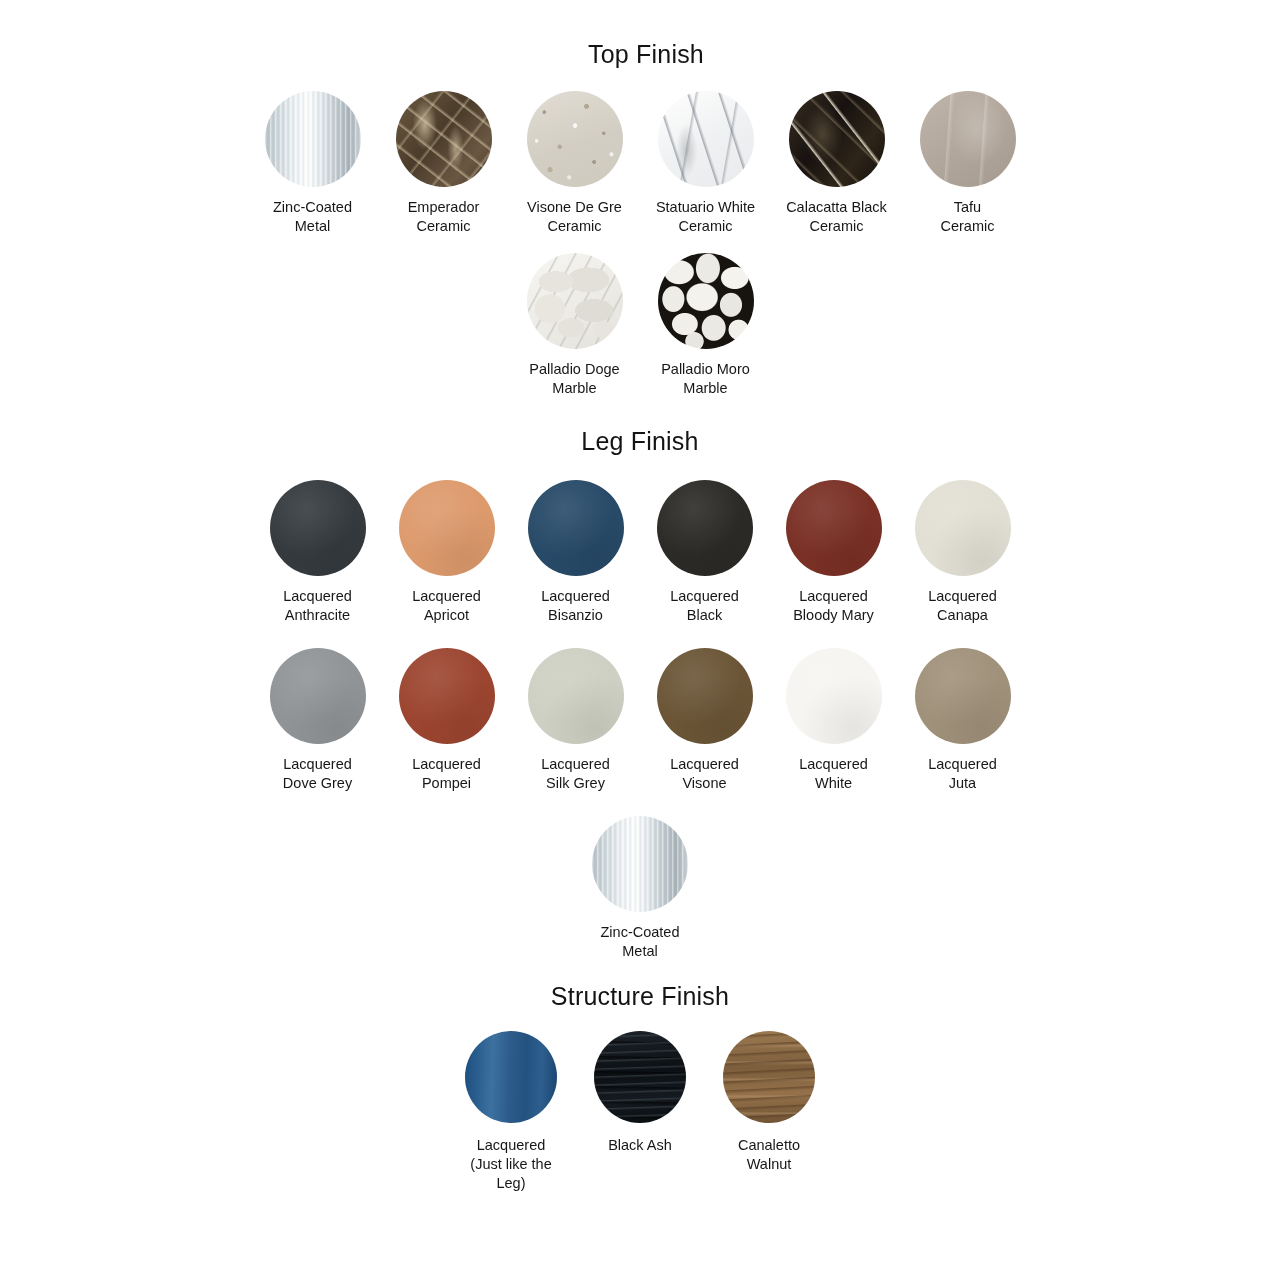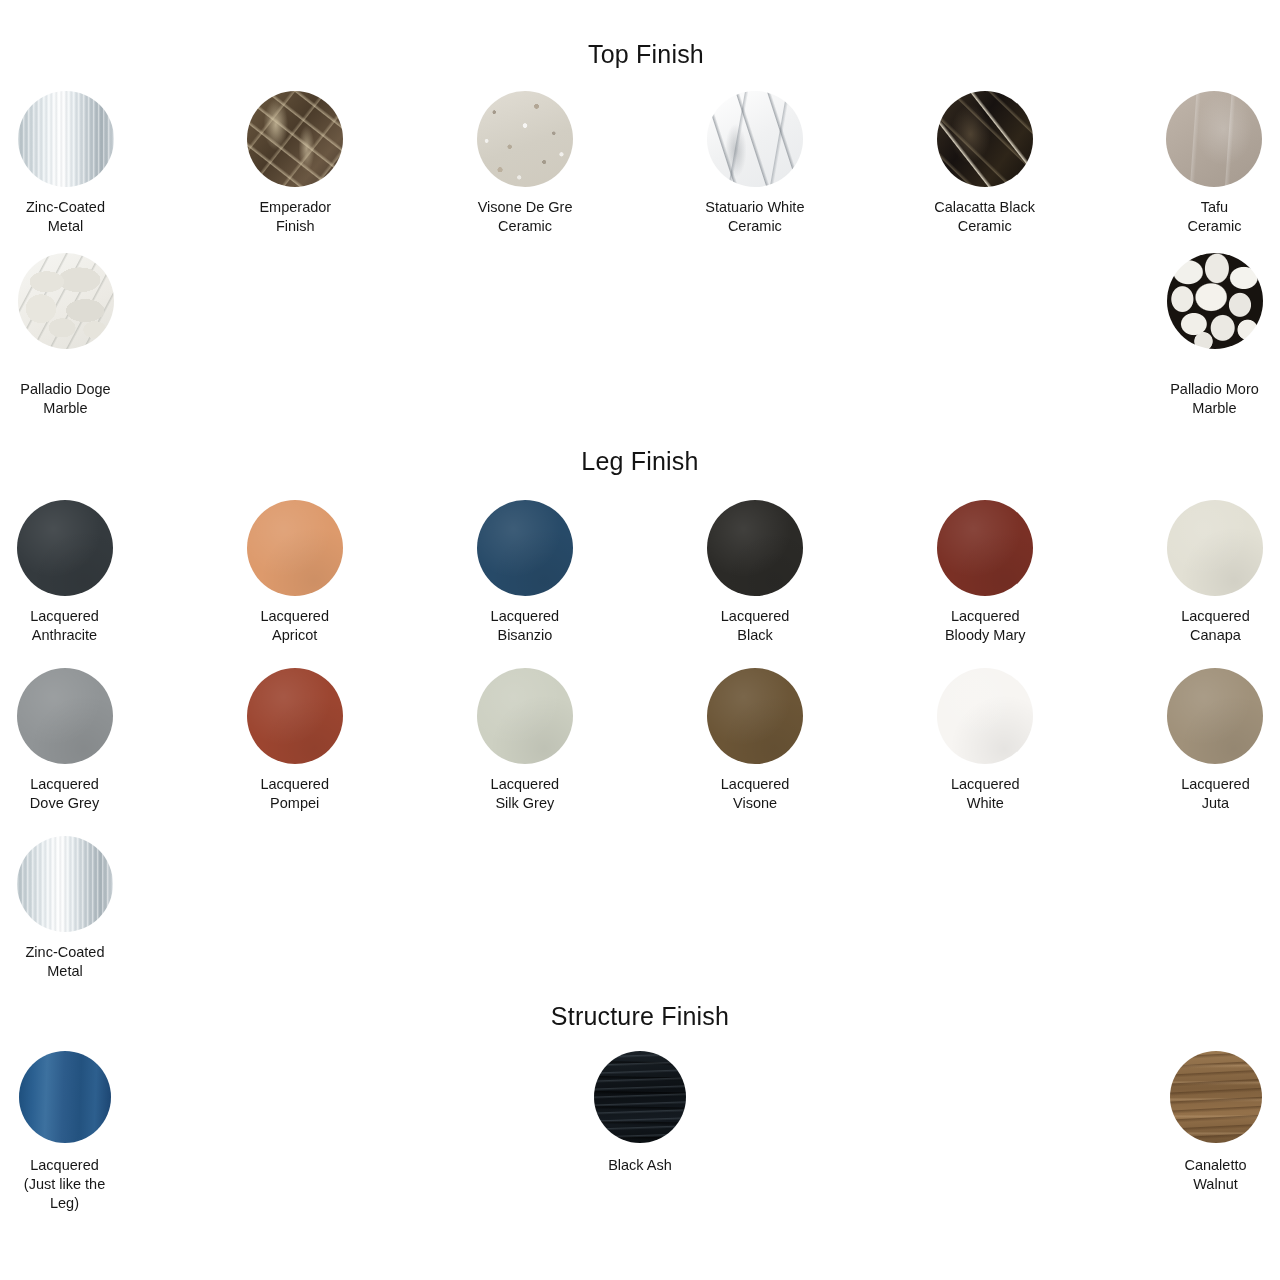--- a/index.html
+++ b/index.html
@@ -20,21 +20,21 @@
     font-weight: 400;
     color: #141414;
     letter-spacing: 0.2px;
   }
   #title-top       { margin: 40px 0 0 12px; }
   #title-leg       { margin: 30px 0 8px 0; }
   #title-structure { margin: 22px 0 0 0; }
 
   .swatch-row {
     display: flex;
-    justify-content: space-between;
+    justify-content: center;
     align-items: flex-start;
   }
   .swatch {
     width: 130px;
     display: flex;
     flex-direction: column;
     align-items: center;
   }
   .disc {
     border-radius: 50%;
@@ -50,21 +50,21 @@
     color: #171717;
     width: 128px;
     white-space: pre-line;
   }
 
   
   #row-top-1 { margin-top: 22px; gap: 0; }
   #row-top-1 .swatch { width: 131px; }
   #row-top-1 .disc { width: 96px; height: 96px; }
   #row-top-2 { margin-top: 18px; }
-  #row-top-2 .swatch { width: 131px; gap: 20px; }
+  #row-top-2 .swatch { width: 131px; }
   #row-top-2 .disc { width: 96px; height: 96px; }
 
   
   #row-leg-1, #row-leg-2 { margin-top: 24px; }
   #row-leg-1 .swatch, #row-leg-2 .swatch { width: 129px; }
   #row-leg-1 .disc, #row-leg-2 .disc { width: 96px; height: 96px; }
   #row-leg-3 { margin-top: 24px; }
   #row-leg-3 .disc { width: 96px; height: 96px; }
 
   
@@ -267,21 +267,21 @@
 
   <div class="swatch-row" id="row-top-1">
       <div class="swatch">
         <div class="disc tex-zinc" style="background-color: rgb(207, 216, 220);"></div>
         <div class="caption">Zinc-Coated
 Metal</div>
       </div>
       <div class="swatch">
         <div class="disc tex-emperador" style="background-color: rgb(91, 74, 53);"></div>
         <div class="caption">Emperador
-Finish</div>
+Ceramic</div>
       </div>
       <div class="swatch">
         <div class="disc tex-ceppo" style="background-color: rgb(216, 212, 202);"></div>
         <div class="caption">Visone De Gre
 Ceramic</div>
       </div>
       <div class="swatch">
         <div class="disc tex-statuario" style="background-color: rgb(243, 244, 244);"></div>
         <div class="caption">Statuario White
 Ceramic</div>

